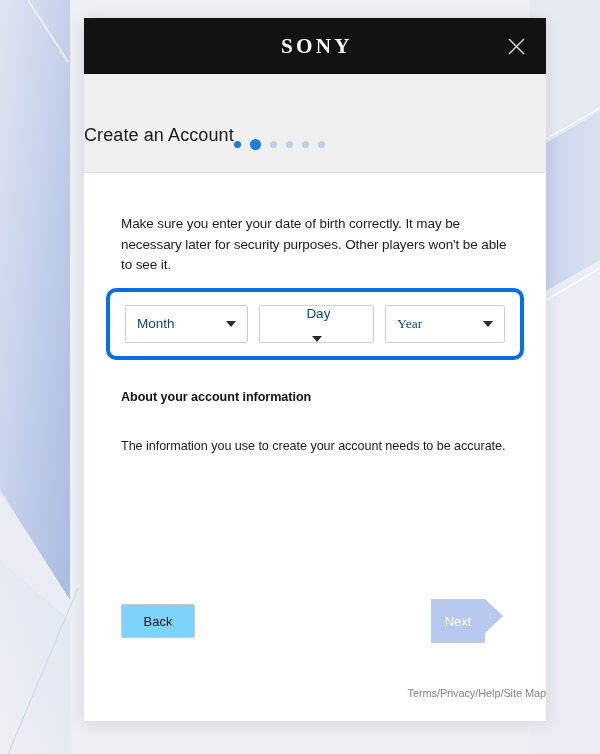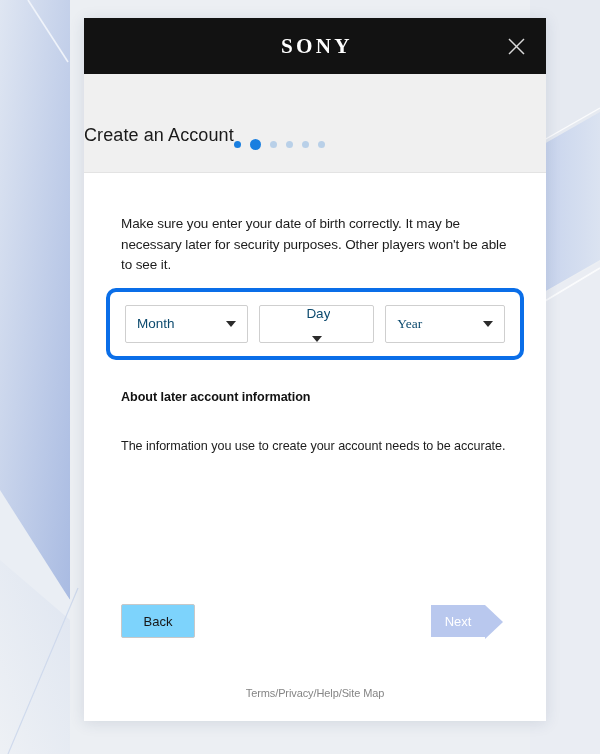--- a/index.html
+++ b/index.html
@@ -218,21 +218,21 @@
     font-family: inherit;
     cursor: pointer;
     display: flex;
     align-items: center;
     justify-content: center;
   }
 
   .next-btn {
     position: relative;
     width: 54px;
-    height: 32px;
+    height: 44px;
     background: #b9c8ee;
     border: none;
     font-size: 13px;
     color: #ffffff;
     font-family: inherit;
     font-weight: 400;
     cursor: default;
     display: flex;
     align-items: center;
     justify-content: center;
@@ -247,21 +247,21 @@
     border-top: 17px solid transparent;
     border-bottom: 17px solid transparent;
     border-left: 18px solid #b9c8ee;
   }
 
   
   .modal-footer {
     flex: 0 0 40px;
     display: flex;
     align-items: flex-start;
-    justify-content: center;
+    justify-content: flex-end;
     padding-top: 6px;
   }
   .footer-links {
     font-size: 11px;
     color: #858585;
     letter-spacing: -0.1px;
     cursor: pointer;
   }
 </style>
 </head>
@@ -331,21 +331,21 @@
       <div class="select day">
         <span class="ph">Day</span>
         <span class="caret"></span>
       </div>
       <div class="select year">
         <span class="ph">Year</span>
         <span class="caret"></span>
       </div>
     </div>
 
-    <h2 class="about-head">About later account information</h2>
+    <h2 class="about-head">About your account information</h2>
     <div class="about-body">
       <div>The information you use to create your account needs to be accurate.</div>
     </div>
 
     <div class="spacer"></div>
 
     <div class="btnrow">
       <button class="back-btn">Back</button>
       <button class="next-btn">Next</button>
     </div>

